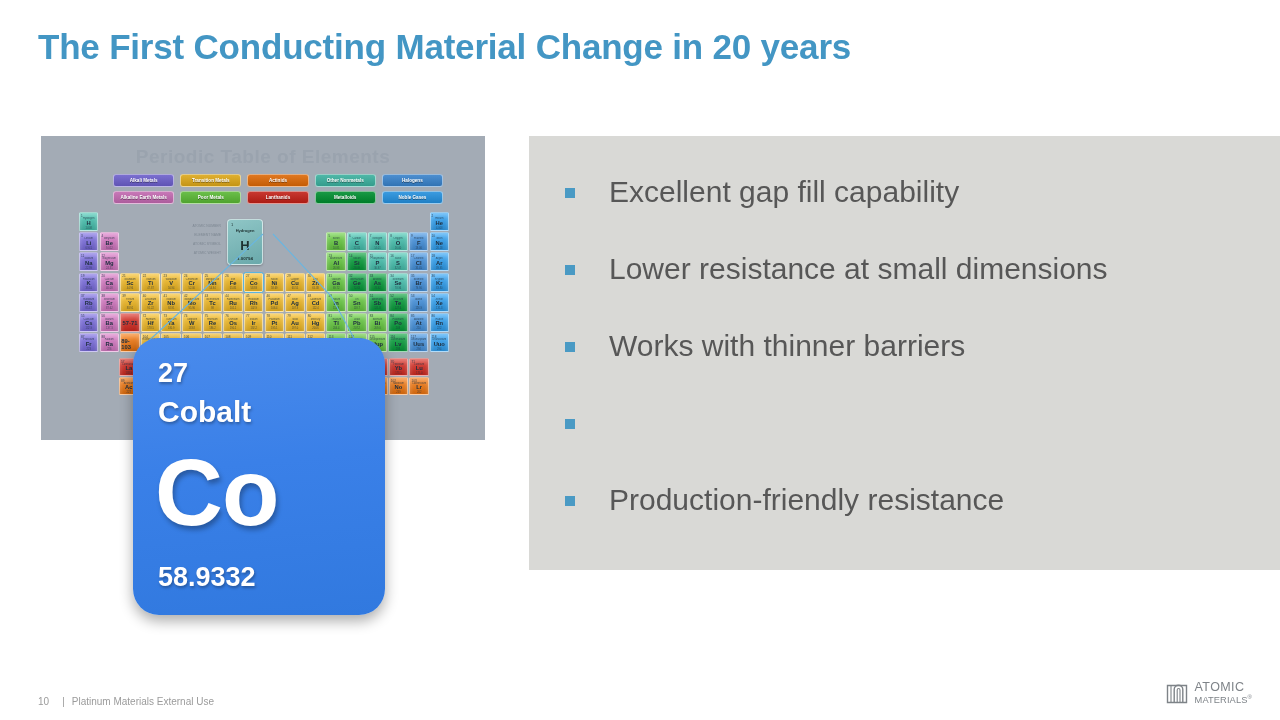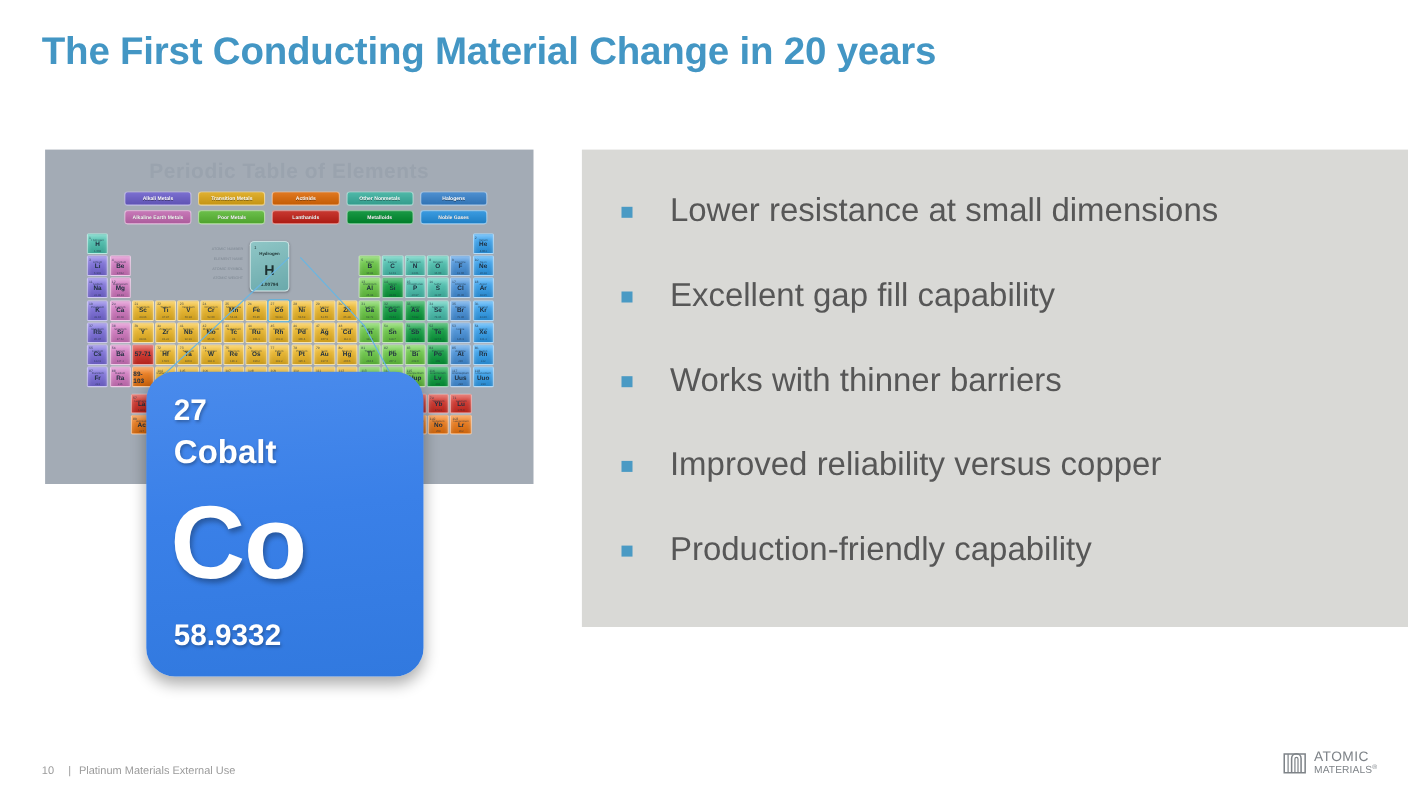--- a/index.html
+++ b/index.html
@@ -1074,37 +1074,36 @@
   <div class="co-num">27</div>
   <div class="co-name">Cobalt</div>
   <div class="co-sym">Co</div>
   <div class="co-wt">58.9332</div>
 </div>
 
 <div class="bullet-panel">
   <div class="bullet-list">
       <div class="bullet-row">
         <span class="bullet-marker" style="background: rgb(74, 154, 196);"></span>
-        <span class="bullet-text">Lower resistance at small dimensions</span>
+        <span class="bullet-text">Excellent gap fill capability</span>
       </div>
       <div class="bullet-row">
         <span class="bullet-marker" style="background: rgb(74, 154, 196);"></span>
-        <span class="bullet-text">Excellent gap fill capability</span>
+        <span class="bullet-text">Lower resistance at small dimensions</span>
       </div>
       <div class="bullet-row">
         <span class="bullet-marker" style="background: rgb(74, 154, 196);"></span>
         <span class="bullet-text">Works with thinner barriers</span>
       </div>
       <div class="bullet-row">
         <span class="bullet-marker" style="background: rgb(74, 154, 196);"></span>
-        <span class="bullet-text">Improved reliability versus copper</span>
       </div>
       <div class="bullet-row">
         <span class="bullet-marker" style="background: rgb(74, 154, 196);"></span>
-        <span class="bullet-text">Production-friendly capability</span>
+        <span class="bullet-text">Production-friendly resistance</span>
       </div>
     </div>
 </div>
 
 <div class="footer">
   <span class="pg">10</span>
   <span class="sep">|</span>
   <span>Platinum Materials External Use</span>
 </div>
 

